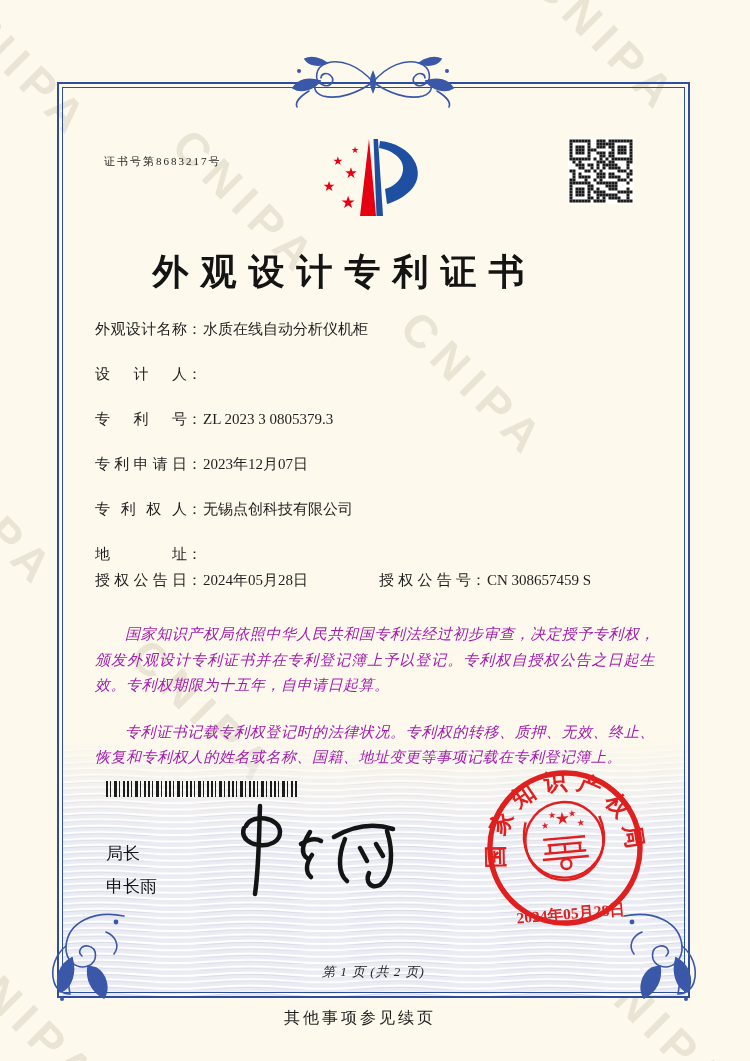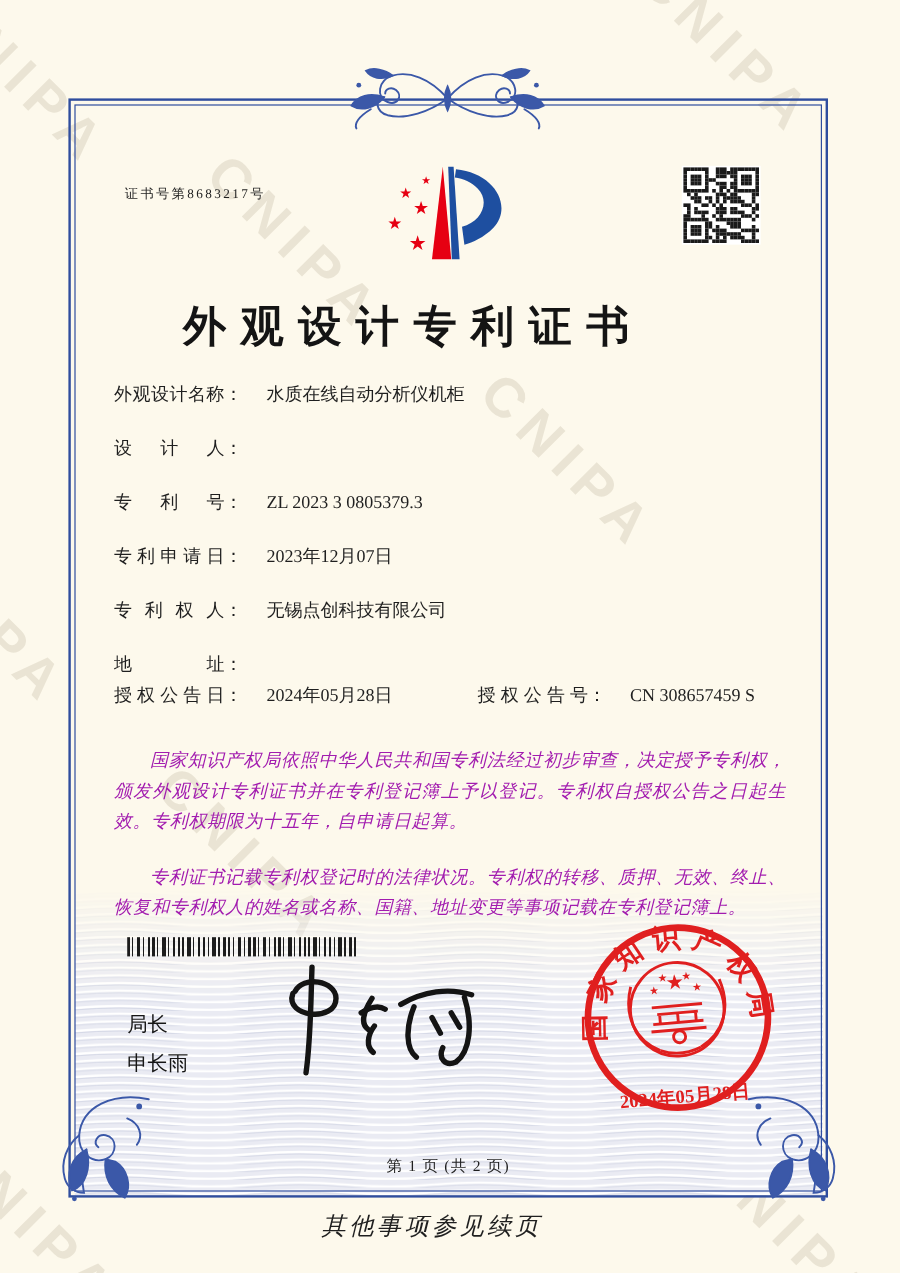--- a/index.html
+++ b/index.html
@@ -49,21 +49,21 @@
     position:absolute;left:57px;top:224px;width:563px;
     text-align:center;font-size:36px;font-weight:bold;
     letter-spacing:12px;text-indent:12px;color:#141414;
   }
 
   .fields{position:absolute;left:95px;top:317px;width:562px;font-size:15px;}
   .frow{display:flex;align-items:flex-start;line-height:24px;margin-bottom:21px;}
   .flabel{width:92px;flex:0 0 92px;letter-spacing:0;}
   [data-justify]{display:flex;justify-content:space-between;}
   .fcolon{flex:0 0 16px;width:16px;}
-  .fvalue{flex:1;margin-left:19px;}
+  .fvalue{flex:1;}
   .frow-address{margin-bottom:2px;}
   .frow-address .fvalue{max-width:462px;}
   .fvalue-narrow{flex:0 0 176px;width:176px;}
 
   .paras{
     position:absolute;left:95px;top:622px;width:560px;
     font-size:15px;line-height:25.5px;text-align:justify;
     font-style:italic;letter-spacing:.5px;color:#a21caf;
   }
   .paras p{margin:0;text-indent:2em;}
@@ -85,25 +85,25 @@
     font-size:17px;color:#161616;line-height:1;
   }
   .signer .nm{margin-top:16px;}
 
   .sig-svg{position:absolute;left:222px;top:792px;z-index:5;}
 
   .seal{position:absolute;left:478px;top:761px;z-index:5;transform:rotate(-5deg);}
 
   .page-num{
     position:absolute;left:57px;top:963px;width:633px;
-    text-align:center;font-size:13px;letter-spacing:1px;
+    text-align:center;font-size:13px;letter-spacing:1px;font-style:italic;
   }
   .cont-note{
     position:absolute;left:0;top:1008px;width:720px;
-    text-align:center;font-size:20px;font-style:italic;letter-spacing:3px;
+    text-align:center;font-size:16px;letter-spacing:3px;
   }
 
   .ornament{position:absolute;z-index:3;}
 </style>
 </head>
 <body>
 
 <div class="page">
 
   <span class="wm" style="left:-28px;top:-20px">CNIPA</span>

